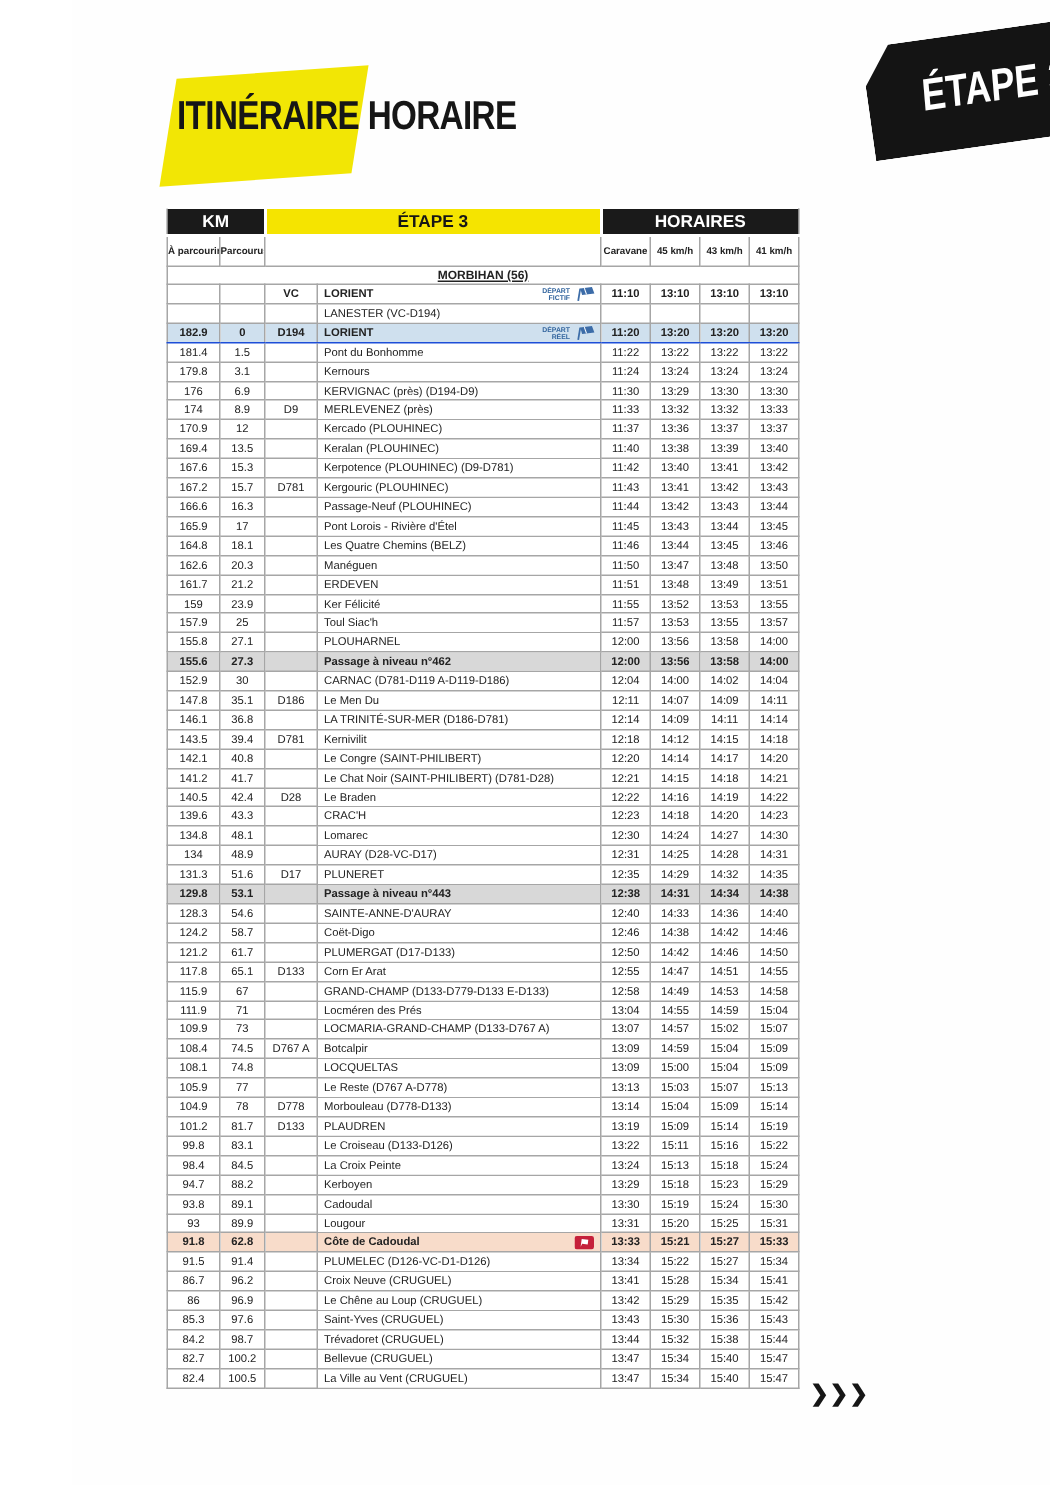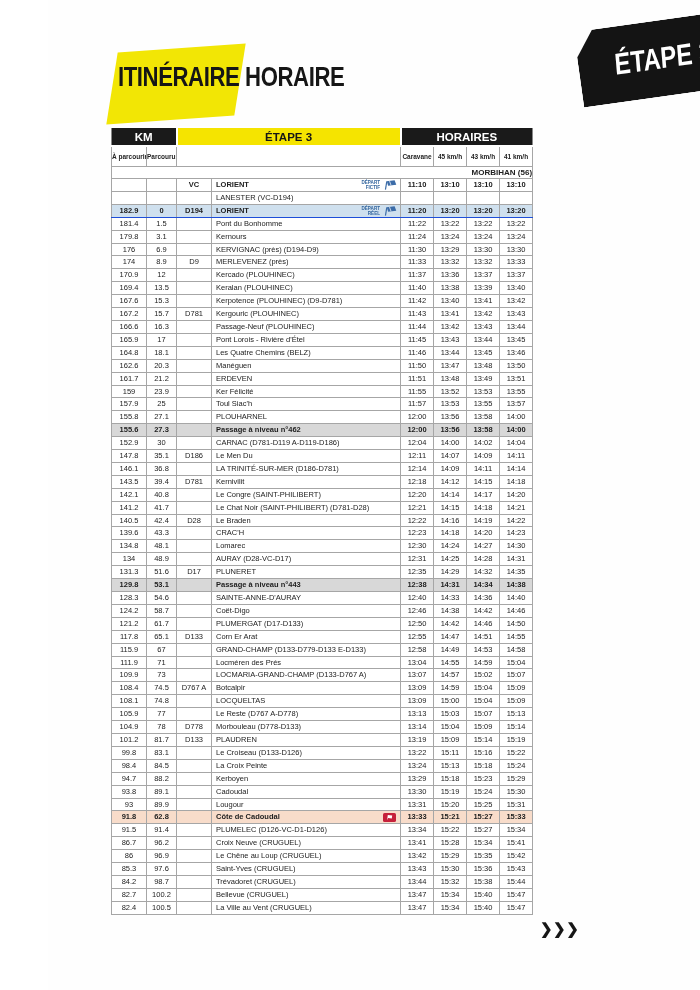--- a/index.html
+++ b/index.html
@@ -12,32 +12,32 @@
   .page-title{position:absolute;left:70px;top:62px;font-size:27px;font-weight:bold;letter-spacing:-0.5px;
               transform:scaleX(0.82);transform-origin:0 50%;white-space:nowrap;color:#161616;}
   .etape-badge{position:absolute;left:530px;top:20px;width:170px;height:76px;background:#141414;
                transform:rotate(-8deg);transform-origin:50% 50%;
                clip-path:polygon(11% 0,100% 0,100% 62%,91% 100%,0 100%,0 34%);
                display:flex;align-items:center;justify-content:center;}
   .etape-badge span{color:#fff;font-size:30px;font-weight:bold;transform:scaleX(0.8) skewX(-4deg);
                     white-space:nowrap;letter-spacing:0;}
 
   
-  .itb{position:absolute;left:63px;top:126px;width:422px;border-collapse:collapse;table-layout:fixed;
+  .itb{position:absolute;left:63px;top:137px;width:422px;border-collapse:collapse;table-layout:fixed;
        font-size:7.5px;color:#222;}
   .itb col.c-kmto{width:35px}.itb col.c-kmdone{width:30px}.itb col.c-road{width:35px}
   .itb col.c-loc{width:189px}.itb col.c-t{width:33px}
   .itb th,.itb td{border:1px solid #a6a6a6;padding:0;overflow:hidden;white-space:nowrap;}
   .band th{height:17px;font-size:11.5px;font-weight:bold;border:2px solid #fff;}
   .band .black{background:#1a1a1a;color:#fff;}
   .band .yellow{background:#f5e400;color:#161616;}
   .band th:first-child{border-left:1px solid #888;}
   .band th:last-child{border-right:1px solid #888;}
   .sub th{height:19px;font-size:6.5px;font-weight:bold;text-align:center;color:#222;background:#fff;}
-  .region-row td{height:11px;font-size:8px;font-weight:bold;text-align:right;background:#fff;}
+  .region-row td{height:11px;font-size:8px;font-weight:bold;text-align:center;background:#fff;text-decoration:underline;}
   .itb tbody td{height:11.9px;line-height:11.9px;text-align:center;background:#fff;}
   .itb tbody td.col-loc{text-align:left;padding-left:4px;position:relative;}
   .itb tbody tr.depart_fictif td,.itb tbody tr.depart_reel td,
   .itb tbody tr.crossing td,.itb tbody tr.climb td{font-weight:bold;}
   .itb tbody tr.depart_reel td{background:#cfe0ee;border-top:1px solid #555;border-bottom:1px solid #1d4ed8;}
   .itb tbody tr.crossing td{background:#d8d8d8;}
   .itb tbody tr.climb td{background:#f8dcca;}
   .loc-right{position:absolute;right:3px;top:0;height:100%;display:flex;align-items:center;gap:3px;}
   .depart-note{color:#33659e;font-size:4.6px;line-height:1.1;font-weight:bold;text-align:right;
                white-space:normal;width:26px;display:inline-block;}

